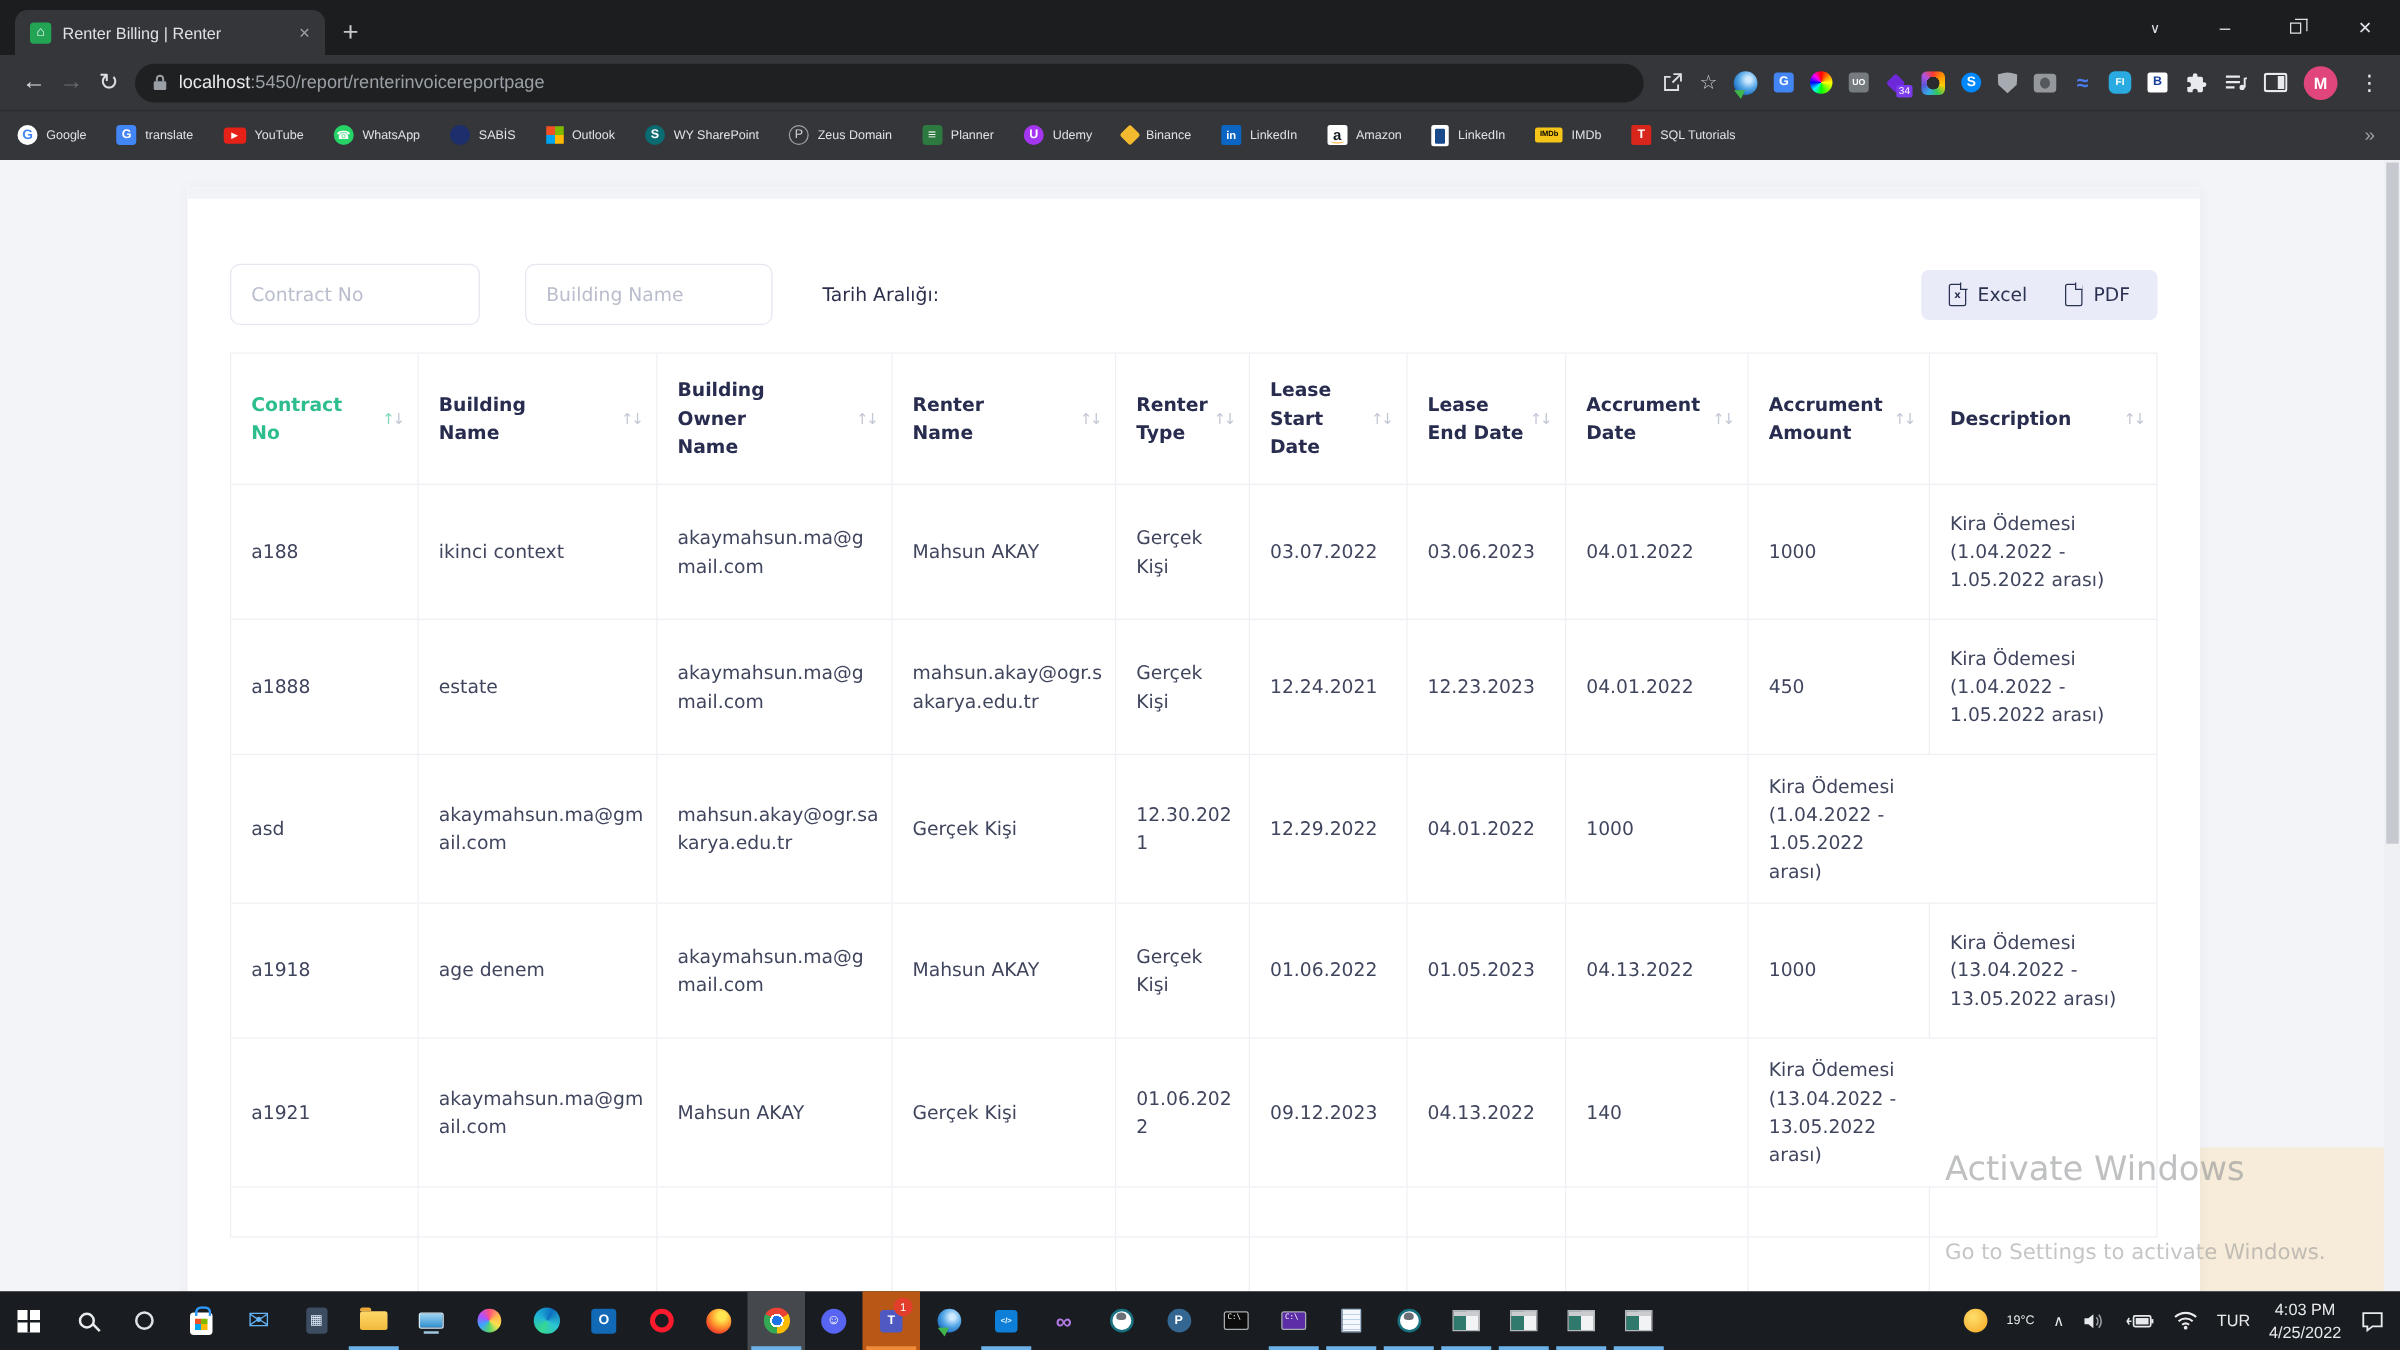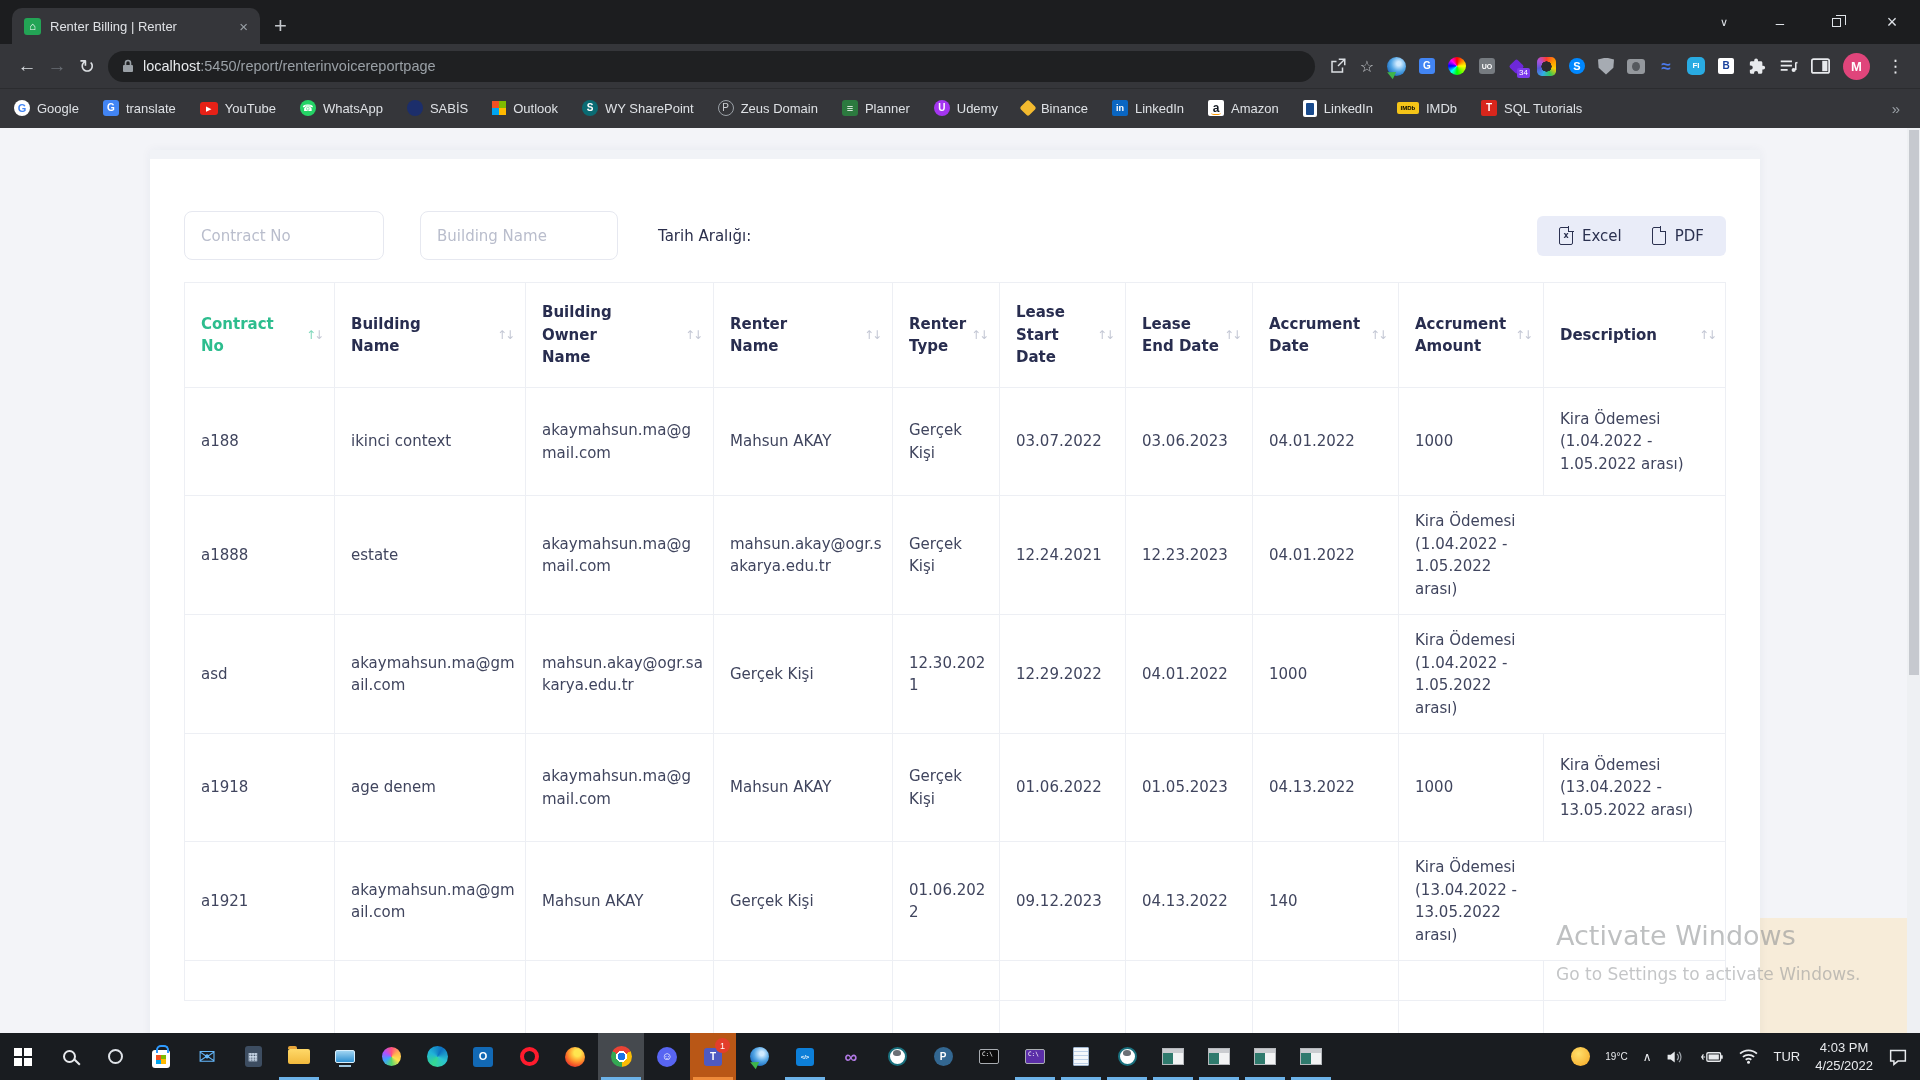--- a/index.html
+++ b/index.html
@@ -24,21 +24,21 @@
   .pill .host{color:#e8eaed}.pill .rest{color:#9aa0a6}
   .nav-right{display:flex;align-items:center;gap:13px;padding-left:4px}
   .icn{display:inline-flex;align-items:center;justify-content:center;width:16px;height:16px;position:relative;flex:0 0 auto;line-height:1}
   .ext-wrap{position:relative;display:inline-flex}
   .ext-badge{position:absolute;right:-6px;bottom:-4px;background:#7c3aed;color:#fff;font-size:8px;padding:0 2px;border-radius:2px;line-height:1.3}
   .avatar{width:27px;height:27px;border-radius:50%;background:#e0457b;color:#fff;font-size:13px;font-weight:bold;display:flex;align-items:center;justify-content:center}
   .kebab{color:#e8eaed;font-size:17px;padding:0 4px}
   .star{color:#c6c9cd;font-size:16px}
   .bookmarks{height:40px;background:#35363a;display:flex;align-items:center;padding-left:14px;gap:24px;box-shadow:inset 0 1px 0 rgba(0,0,0,.18)}
   .bm-item{display:flex;align-items:center;gap:7px}
-  .bm-label{font-size:13px;color:#dee1e5;white-space:nowrap}
+  .bm-label{font-size:10px;color:#dee1e5;white-space:nowrap}
   .bm-more{margin-left:auto;padding-right:20px;color:#9aa0a6;font-size:15px}
 
   
   .msgrid{width:14px;height:14px;background:conic-gradient(#7fba00 0 25%,#ffb900 25% 50%,#00a4ef 50% 75%,#f25022 75%)}
   .winlogo{width:18px;height:18px;background:linear-gradient(#191c20,#191c20) center/2px 100% no-repeat,linear-gradient(#191c20,#191c20) center/100% 2px no-repeat,#fff}
   .magnify{width:13px;height:13px;border:2px solid #e8eaed;border-radius:50%;position:relative}
   .magnify:after{content:'';position:absolute;width:8px;height:2px;background:#e8eaed;transform:rotate(45deg);right:-7px;bottom:-2px}
   .ring{width:15px;height:15px;border:2.5px solid #dfe3e8;border-radius:50%}
   .store{width:18px;height:18px;background:#fff;border-radius:3px;position:relative;margin-top:4px}
   .store:before{content:'';position:absolute;inset:5px 4px 4px;background:conic-gradient(#7fba00 0 25%,#ffb900 25% 50%,#00a4ef 50% 75%,#f25022 75%)}
@@ -102,21 +102,21 @@
   .sort.g b:first-child{color:#7fd8bb}
   .hlabel{max-width:100px}
   .stub{height:40px}
   .report-ic{width:24px;height:26px;background:#24b47e;border-radius:3px;position:relative}
   .report-ic:before{content:'';position:absolute;top:-3px;right:2px;width:6px;height:5px;background:#7fdcb8}
   .report-ic:after{content:'PBD';position:absolute;left:2px;right:2px;top:9px;height:9px;background:#0e9e66;color:#fff;font-size:6px;display:flex;align-items:center;justify-content:center;border-radius:1px}
   .scrollbar{position:absolute;top:0;right:0;width:13px;height:100%;background:#eef0f3}
   .sb-thumb{position:absolute;top:2px;left:1.5px;width:10px;height:545px;background:#c6c9cf}
   .beige{position:absolute;left:1757px;top:790px;width:163px;height:115px;background:#f7ecd9}
   .wm1{position:absolute;left:1556px;top:792px;font-size:27px;color:#8a8d90;opacity:.55;white-space:nowrap}
-  .wm2{position:absolute;left:1556px;top:836px;font-size:17px;color:#8a8d90;opacity:.5;white-space:nowrap}
+  .wm2{position:absolute;left:1556px;top:864px;font-size:17px;color:#8a8d90;opacity:.5;white-space:nowrap}
 
   
   .taskbar{position:absolute;left:0;right:0;bottom:0;height:47px;background:#191c20;display:flex;align-items:stretch}
   .tb-app{width:46px;display:flex;align-items:center;justify-content:center;position:relative;flex:0 0 auto}
   .tb-app.hl{background:#45494e}
   .tb-app.hl-orange{background:#b95716}
   .tb-u{position:absolute;left:3px;right:3px;bottom:0;height:3px;background:#6cb2e8}
   .tb-u.orange{background:#ef8b3a}
   .tb-badge{position:absolute;top:5px;right:6px;min-width:15px;height:15px;border-radius:8px;background:#e33e2b;color:#fff;font-size:9px;display:flex;align-items:center;justify-content:center}
   .tray{margin-left:auto;display:flex;align-items:center;gap:15px;padding-right:12px;color:#e8eaed}
@@ -402,20 +402,21 @@
               </div>
               <div class="t-row">
                 <div class="t-cell">a1888</div>
                 <div class="t-cell">estate</div>
                 <div class="t-cell">akaymahsun.ma@gmail.com</div>
                 <div class="t-cell">mahsun.akay@ogr.sakarya.edu.tr</div>
                 <div class="t-cell">Gerçek Kişi</div>
                 <div class="t-cell">12.24.2021</div>
                 <div class="t-cell">12.23.2023</div>
                 <div class="t-cell">04.01.2022</div>
+                <div class="t-cell">450</div>
                 <div class="t-cell">Kira Ödemesi (1.04.2022 - 1.05.2022 arası)</div>
               </div>
               <div class="t-row">
                 <div class="t-cell">asd</div>
                 <div class="t-cell">akaymahsun.ma@gmail.com</div>
                 <div class="t-cell">mahsun.akay@ogr.sakarya.edu.tr</div>
                 <div class="t-cell">Gerçek Kişi</div>
                 <div class="t-cell">12.30.2021</div>
                 <div class="t-cell">12.29.2022</div>
                 <div class="t-cell">04.01.2022</div>

